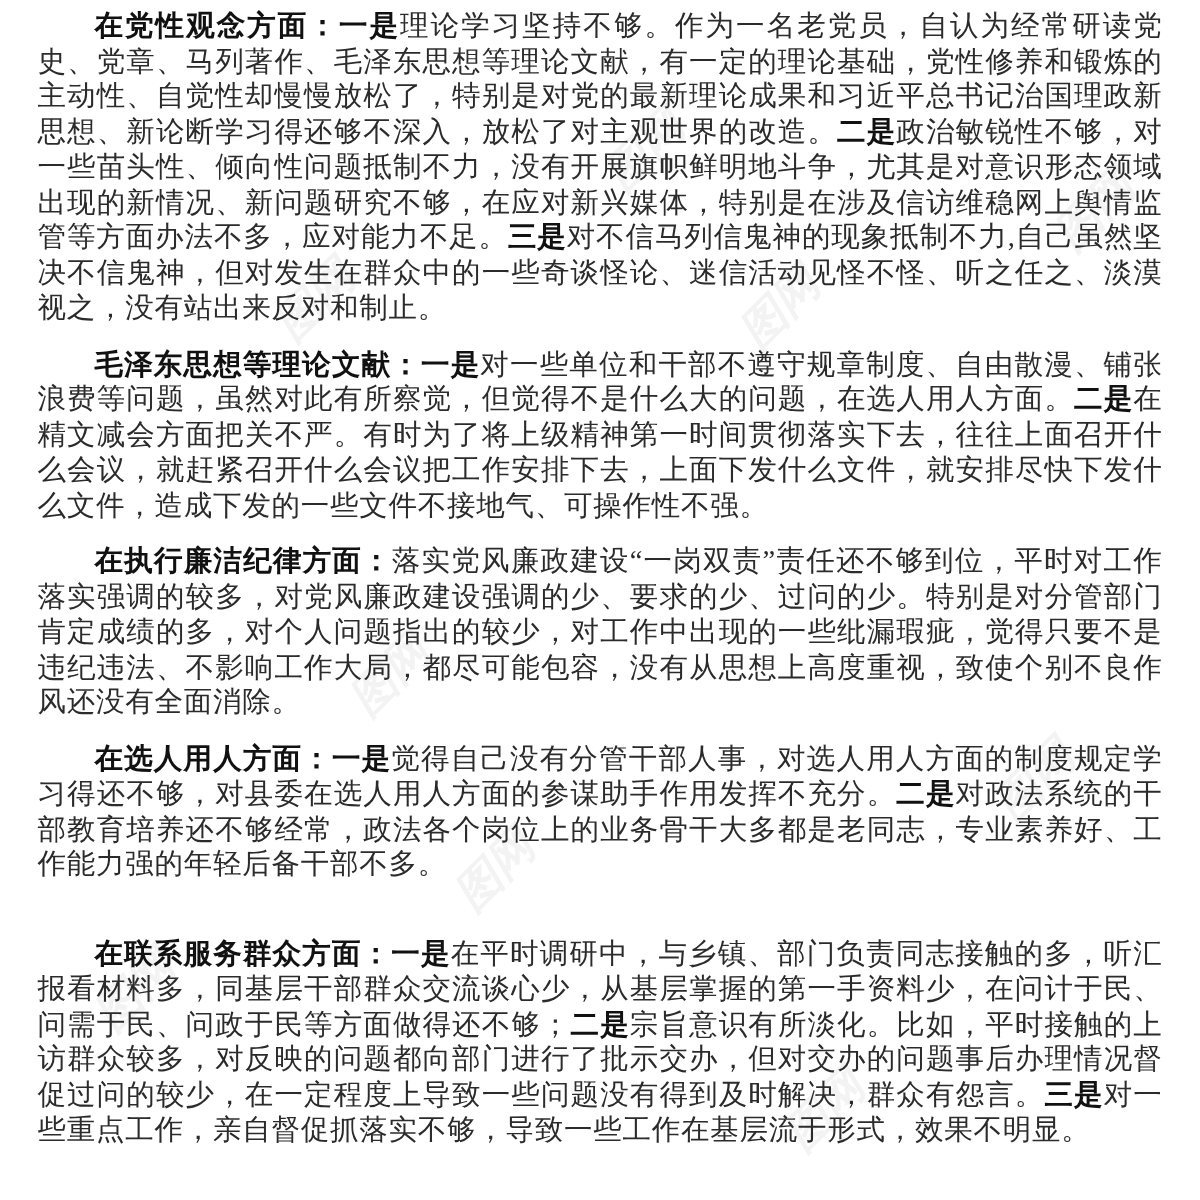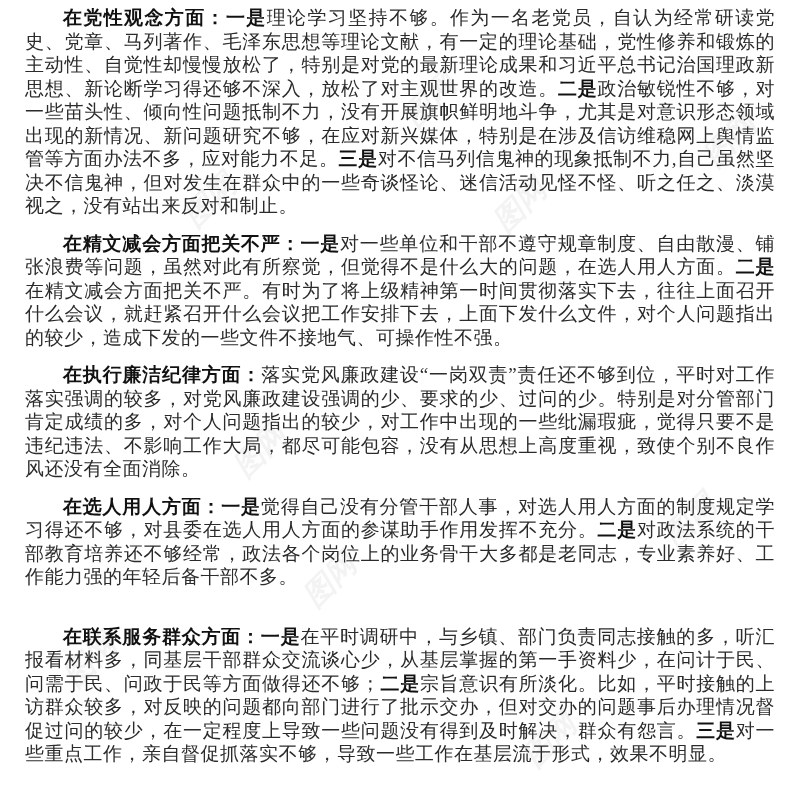--- a/index.html
+++ b/index.html
@@ -73,21 +73,21 @@
     <div class="watermark" style="left:520px; top:720px;">图网</div>
   </div>
 
   <div class="content">
 
     <p class="first">
       <span class="seg-bold">在党性观念方面：一是</span><span>理论学习坚持不够。作为一名老党员，自认为经常研读党史、党章、马列著作、毛泽东思想等理论文献，有一定的理论基础，党性修养和锻炼的主动性、自觉性却慢慢放松了，特别是对党的最新理论成果和习近平总书记治国理政新思想、新论断学习得还够不深入，放松了对主观世界的改造。</span><span class="seg-bold">二是</span><span>政治敏锐性不够，对一些苗头性、倾向性问题抵制不力，没有开展旗帜鲜明地斗争，尤其是对意识形态领域出现的新情况、新问题研究不够，在应对新兴媒体，特别是在涉及信访维稳网上舆情监管等方面办法不多，应对能力不足。</span><span class="seg-bold">三是</span><span>对不信马列信鬼神的现象抵制不力,自己虽然坚决不信鬼神，但对发生在群众中的一些奇谈怪论、迷信活动见怪不怪、听之任之、淡漠视之，没有站出来反对和制止。</span>
     </p>
 
     <p>
-      <span class="seg-bold">在精文减会方面把关不严：一是</span><span>对一些单位和干部不遵守规章制度、自由散漫、铺张浪费等问题，虽然对此有所察觉，但觉得不是什么大的问题，在选人用人方面。</span><span class="seg-bold">二是</span><span>在精文减会方面把关不严。有时为了将上级精神第一时间贯彻落实下去，往往上面召开什么会议，就赶紧召开什么会议把工作安排下去，上面下发什么文件，对个人问题指出的较少，造成下发的一些文件不接地气、可操作性不强。</span>
+      <span class="seg-bold">毛泽东思想等理论文献：一是</span><span>对一些单位和干部不遵守规章制度、自由散漫、铺张浪费等问题，虽然对此有所察觉，但觉得不是什么大的问题，在选人用人方面。</span><span class="seg-bold">二是</span><span>在精文减会方面把关不严。有时为了将上级精神第一时间贯彻落实下去，往往上面召开什么会议，就赶紧召开什么会议把工作安排下去，上面下发什么文件，就安排尽快下发什么文件，造成下发的一些文件不接地气、可操作性不强。</span>
     </p>
 
     <p>
       <span class="seg-bold">在执行廉洁纪律方面：</span><span>落实党风廉政建设“一岗双责”责任还不够到位，平时对工作落实强调的较多，对党风廉政建设强调的少、要求的少、过问的少。特别是对分管部门肯定成绩的多，对个人问题指出的较少，对工作中出现的一些纰漏瑕疵，觉得只要不是违纪违法、不影响工作大局，都尽可能包容，没有从思想上高度重视，致使个别不良作风还没有全面消除。</span>
     </p>
 
     <p>
       <span class="seg-bold">在选人用人方面：一是</span><span>觉得自己没有分管干部人事，对选人用人方面的制度规定学习得还不够，对县委在选人用人方面的参谋助手作用发挥不充分。</span><span class="seg-bold">二是</span><span>对政法系统的干部教育培养还不够经常，政法各个岗位上的业务骨干大多都是老同志，专业素养好、工作能力强的年轻后备干部不多。</span>
     </p>
 

